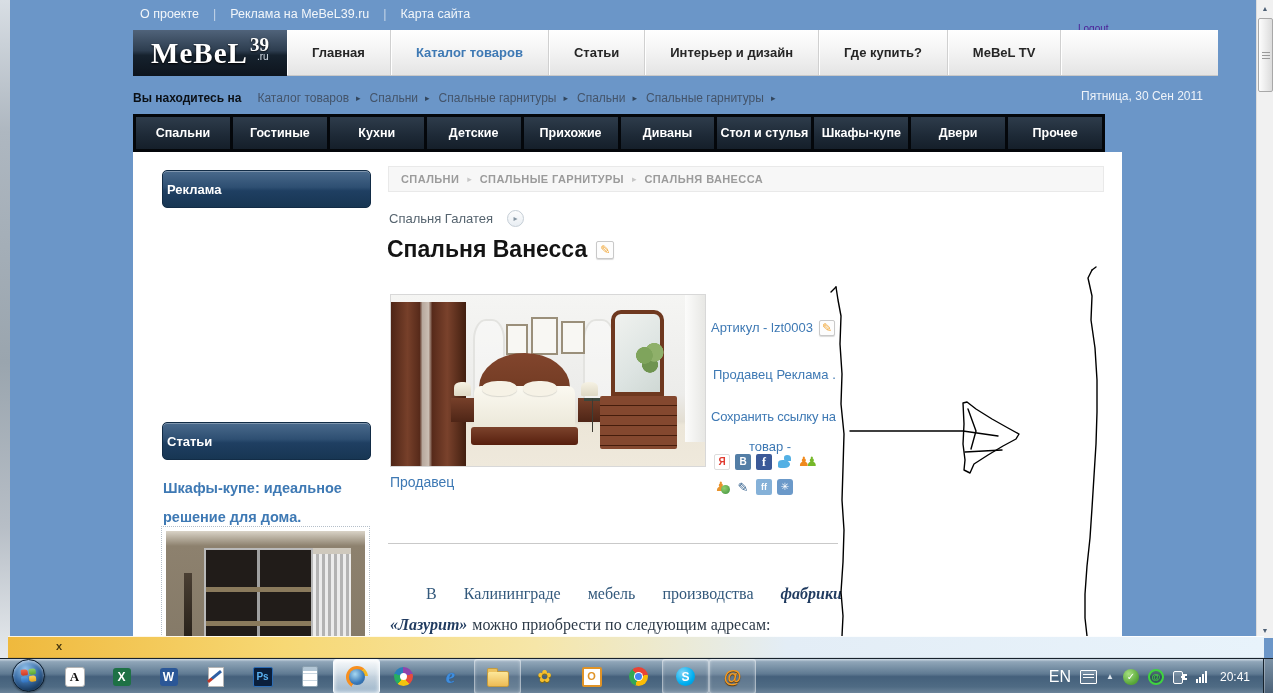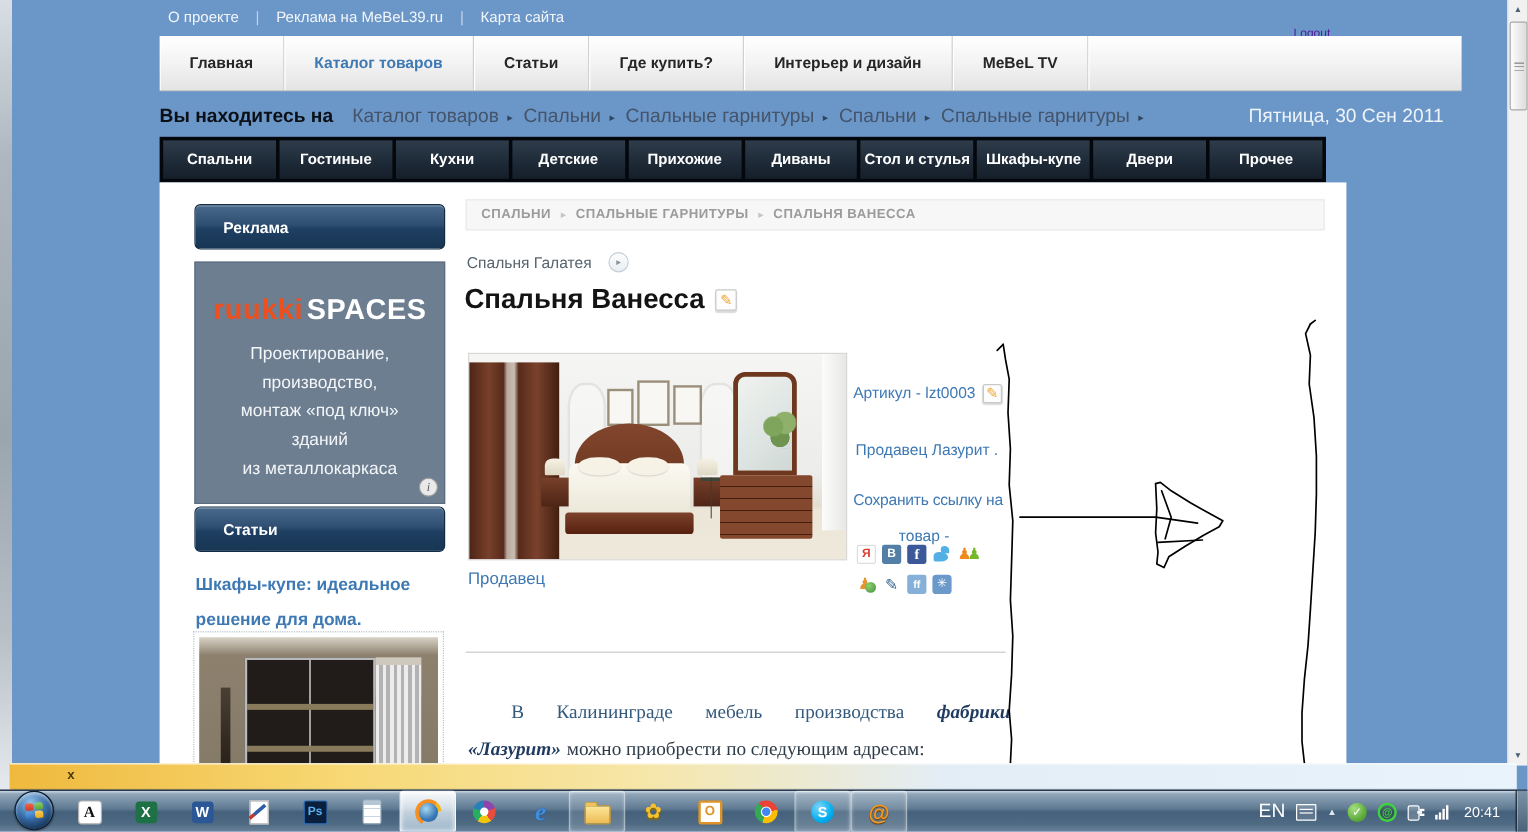--- a/index.html
+++ b/index.html
@@ -26,40 +26,40 @@
   .logo-col{display:flex;flex-direction:column;margin-left:2px;margin-top:-8px;}
   .logo-num{font-family:"Liberation Serif",serif;font-size:19px;font-weight:bold;line-height:15px;text-shadow:0 1px 2px #000;}
   .logo-tld{font-size:10px;color:#d5dde6;line-height:9px;margin-left:7px;}
   .mainnav{flex:1;display:flex;background:linear-gradient(180deg,#ffffff 0%,#f3f3f3 50%,#e4e4e4 100%);border-bottom:1px solid #c9c9c9;}
   .mainnav-item{display:flex;align-items:center;padding:0 25px;font-size:13px;font-weight:bold;color:#262626;
     border-right:1px solid #d0d0d0;box-shadow:inset 1px 0 0 #fff;}
   .mainnav-item.active{color:#3e79b4;}
   .mainnav-fill{flex:1;box-shadow:inset 1px 0 0 #fff;}
 
   
-  .locationbar{position:absolute;left:133px;top:88px;width:1070px;height:20px;display:flex;align-items:center;font-size:16px;}
+  .locationbar{position:absolute;left:133px;top:88px;width:1070px;height:20px;display:flex;align-items:center;font-size:12px;}
   .loc-prefix{color:#0b1016;font-weight:bold;margin-right:16px;}
   .loc-crumbs{display:flex;align-items:center;}
   .loc-crumbs a{color:#44546a;margin-right:7px;}
   .loc-sep{color:#31455c;font-size:9px;margin-right:9px;}
   .loc-sep::before{content:"\25B8";}
   .loc-date{position:absolute;right:0;top:1px;color:#eef3f9;}
 
   
   .catnav{position:absolute;left:133px;top:114px;width:972px;height:38px;background:#04070b;display:flex;gap:3px;padding:3px;box-sizing:border-box;}
   .catnav-item{flex:1;display:flex;align-items:center;justify-content:center;color:#fff;font-size:12.5px;font-weight:bold;
     background:linear-gradient(180deg,#2e3c4b 0%,#1d2936 60%,#151f2a 100%);}
 
   
   .content{position:absolute;left:133px;top:152px;width:989px;height:485px;background:#fff;overflow:hidden;}
 
   
   .side-h{position:absolute;left:29px;width:209px;height:38px;box-sizing:border-box;border:1px solid #122c46;border-radius:5px;
     background:linear-gradient(180deg,#4a6a8c 0%,#2e4f72 45%,#1f3f62 55%,#173653 100%);
-    box-shadow:inset 0 1px 0 rgba(255,255,255,.3);display:flex;align-items:center;padding-left:23px;
+    box-shadow:inset 0 1px 0 rgba(255,255,255,.3);display:flex;align-items:center;padding-left:4px;
     color:#fff;font-size:13px;font-weight:bold;}
   .side-h1{top:18px;} .side-h2{top:270px;}
   .ad-banner{position:absolute;left:29px;top:66px;width:209px;height:202px;background:#6e7e91;border:1px solid #5d6d80;box-sizing:border-box;}
   .ad-brand{margin-top:26px;text-align:center;font-weight:bold;font-size:24px;letter-spacing:.5px;}
   .ruukki{color:#ee4f1e;text-transform:lowercase;}
   .spaces{color:#fff;margin-left:3px;}
   .ad-lines{margin-top:10px;text-align:center;color:#f3f6f9;font-size:14.5px;line-height:24px;}
   .ad-info{position:absolute;right:5px;bottom:5px;width:14px;height:14px;border-radius:50%;background:#e9e9e9;border:1px solid #9a9a9a;
     color:#555;font-family:"Liberation Serif",serif;font-style:italic;font-size:10px;display:flex;align-items:center;justify-content:center;}
   .side-article{position:absolute;left:30px;top:322px;width:205px;color:#3e79b4;font-size:14.5px;font-weight:bold;line-height:29px;}
@@ -254,26 +254,33 @@
   <div class="toplinks">
     <a class="toplink">О проекте</a>
       <span class="tsep">|</span>
       <a class="toplink">Реклама на MeBeL39.ru</a>
       <span class="tsep">|</span>
       <a class="toplink">Карта сайта</a>
   </div>
   <a class="logout">Logout</a>
 
   <div class="header">
+    <a class="logo">
+      <span class="logo-main">MeBeL</span>
+      <span class="logo-col">
+        <span class="logo-num">39</span>
+        <span class="logo-tld">.ru</span>
+      </span>
+    </a>
     <div class="mainnav">
       <a class="mainnav-item">Главная</a>
         <a class="mainnav-item active">Каталог товаров</a>
         <a class="mainnav-item">Статьи</a>
+        <a class="mainnav-item">Интерьер и дизайн</a>
         <a class="mainnav-item">Где купить?</a>
-        <a class="mainnav-item">Интерьер и дизайн</a>
         <a class="mainnav-item">MeBeL TV</a>
       <div class="mainnav-fill"></div>
     </div>
   </div>
 
   <div class="locationbar">
     <span class="loc-prefix">Вы находитесь на</span>
     <span class="loc-crumbs">
       <a class="loc-crumb">Каталог товаров</a>
         <span class="loc-sep"></span>
@@ -300,33 +307,20 @@
       <a class="catnav-item">Шкафы-купе</a>
       <a class="catnav-item">Двери</a>
       <a class="catnav-item">Прочее</a>
   </div>
 
   <div class="content">
 
     <div class="side-h side-h1">
         <span>Реклама</span>
       </div>
-    <a class="ad-banner">
-      <div class="ad-brand">
-        <span class="ruukki">ruukki</span><span class="spaces">SPACES</span>
-      </div>
-      <div class="ad-lines">
-        <div class="ad-line">Проектирование,</div>
-          <div class="ad-line">производство,</div>
-          <div class="ad-line">монтаж «под ключ»</div>
-          <div class="ad-line">зданий</div>
-          <div class="ad-line">из металлокаркаса</div>
-      </div>
-      <span class="ad-info">i</span>
-    </a>
     <div class="side-h side-h2">
         <span>Статьи</span>
       </div>
     <a class="side-article">Шкафы-купе: идеальное решение для дома.</a>
     <a class="side-thumb">
       <div class="thumb-scene">
         <i class="th-lamp"></i>
         <i class="th-ward"></i>
         <i class="th-shelf"></i>
         <i class="th-closet"></i>
@@ -373,21 +367,21 @@
       <i class="bs-dresser"></i>
       <i class="bs-curtain"></i>
     </a>
     <a class="zoom-link">Продавец</a>
 
     <div class="detail">
       <div class="d-sku">
         <a>Артикул - lzt0003</a>
         <span class="edit-ic"></span>
       </div>
-      <a class="d-seller">Продавец Лазурит .</a>
+      <a class="d-seller">Продавец Реклама .</a>
       <div class="d-save1">Сохранить ссылку на</div>
       <div class="d-save2">товар -</div>
       <div class="share r1">
         <a class="si si-ya">
             <span class="si-g">Я</span>
           </a>
           <a class="si si-vk">
             <span class="si-g">В</span>
           </a>
           <a class="si si-fb">

